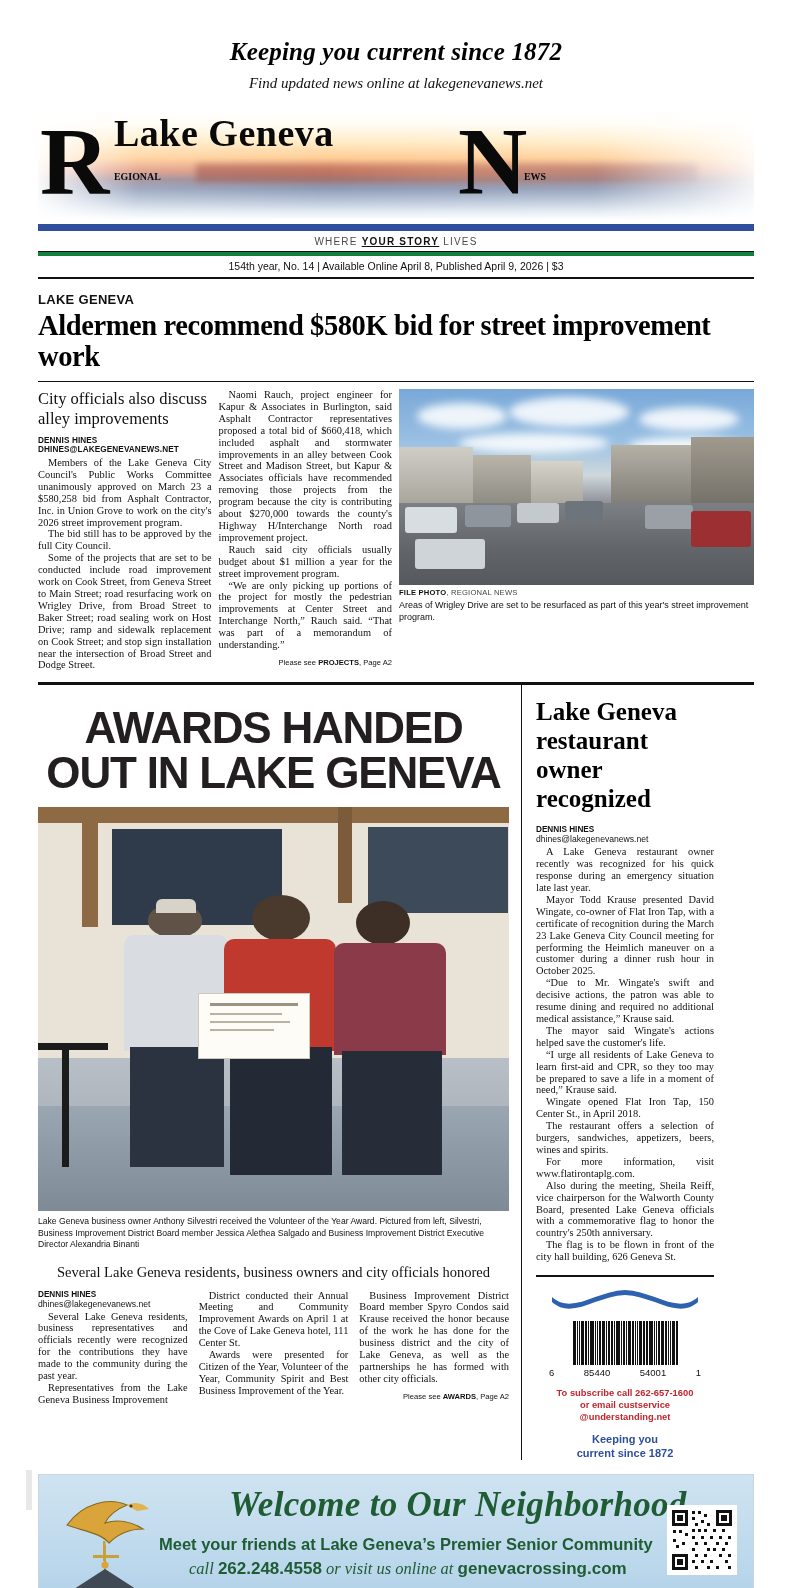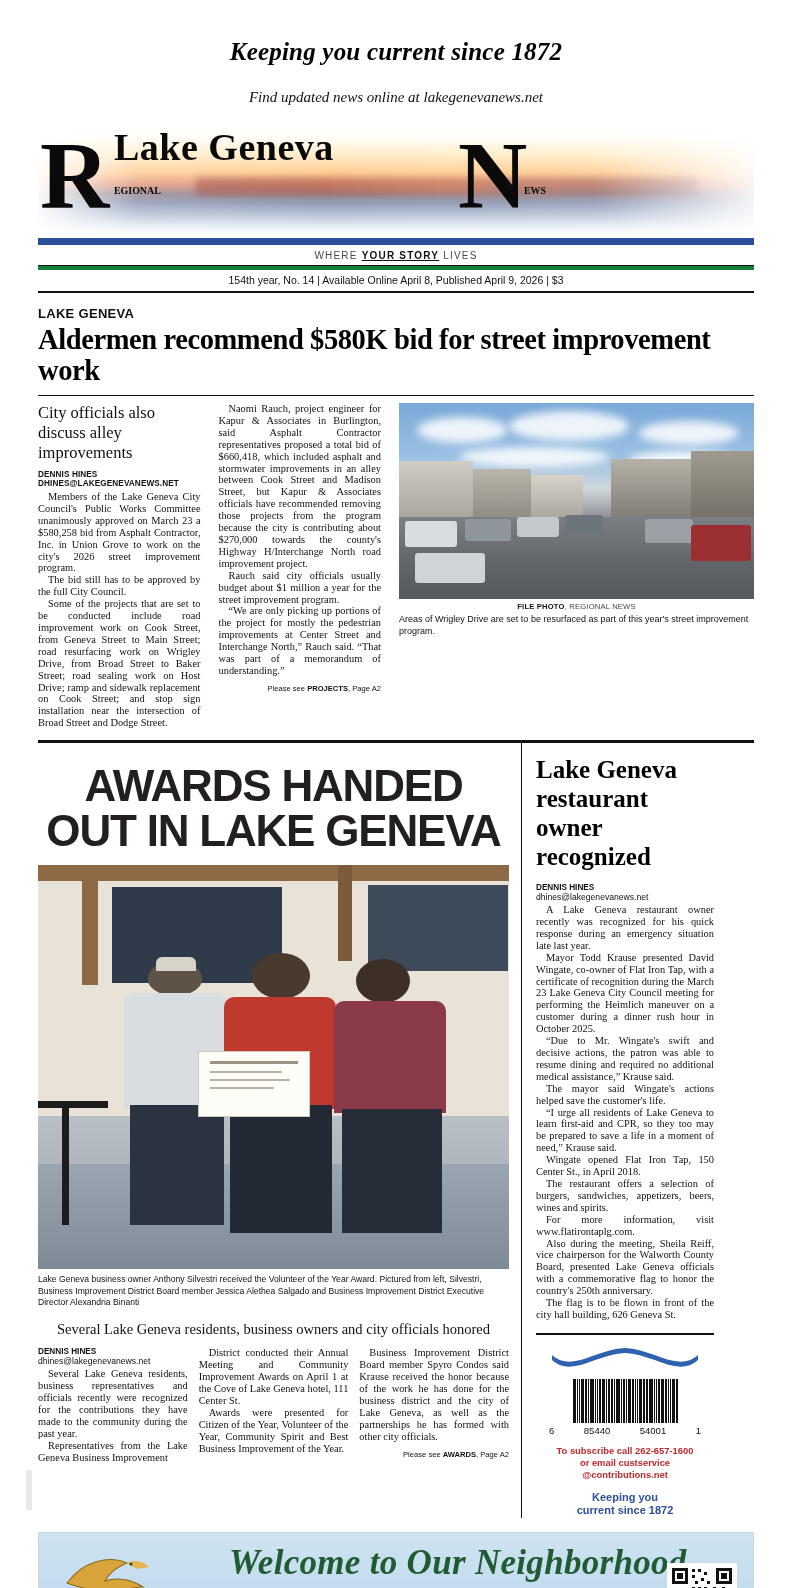--- a/index.html
+++ b/index.html
@@ -16,21 +16,21 @@
 
   
   .promo { text-align: center; padding-top: 38px; }
   .promo-main {
     font-family: "Liberation Serif", serif;
     font-weight: bold; font-style: italic;
     font-size: 25px; letter-spacing: .2px; color: #000;
   }
   .promo-sub {
     font-family: "Liberation Serif", serif;
-    font-style: italic; font-size: 15px; color: #111; margin-top: 23px;
+    font-style: italic; font-size: 15px; color: #111; margin-top: 9px;
   }
 
   
   .masthead {
     position: relative; margin: 16px 38px 0 38px; height: 112px; overflow: hidden;
     background: #ffffff;
   }
   .masthead-photo {
     position: absolute; left: 0; top: 0; right: 0; bottom: 0;
     background:
@@ -102,21 +102,21 @@
   .lead { margin: 13px 38px 0 38px; }
   .kicker {
     font-family: "Liberation Sans", sans-serif; font-weight: bold;
     font-size: 13px; letter-spacing: .3px; color: #111; margin-bottom: 3px;
   }
   .headline-main {
     font-family: "Liberation Serif", serif; font-weight: bold;
     font-size: 28.5px; line-height: 31px; letter-spacing: -.4px; color: #000;
     border-bottom: 1px solid #111; padding-bottom: 9px;
   }
-  .lead-body { display: flex; gap: 18px; margin-top: 7px; }
+  .lead-body { display: flex; gap: 7px; margin-top: 7px; }
   .col { width: 178px; }
   .subhead {
     font-family: "Liberation Serif", serif; font-size: 16.5px;
     line-height: 20px; color: #111; margin-bottom: 7px;
   }
   .byline {
     font-family: "Liberation Sans", sans-serif; font-weight: bold;
     font-size: 8.2px; letter-spacing: .1px; color: #111; margin-bottom: 3px;
   }
   .byline2 {
@@ -146,21 +146,21 @@
   .ph-road {
     position:absolute; left:0; right:0; bottom:0; height:42%;
     background: linear-gradient(to bottom, #7c7f84, #62656a 55%, #55585c);
   }
   .ph-bldg {
     position:absolute; background: linear-gradient(to bottom,#cfcdc6,#a8a59c);
   }
   .ph-car { position:absolute; border-radius: 3px; }
   .photo-credit {
     font-family: "Liberation Sans", sans-serif; font-size: 7.6px;
-    text-align: center; color: #444; margin-top: 3px; letter-spacing: .2px;
+    text-align: left; color: #444; margin-top: 3px; letter-spacing: .2px;
   }
   .photo-credit b { color: #111; }
   .photo-caption {
     font-family: "Liberation Sans", sans-serif; font-size: 9px; line-height: 11.6px;
     color: #111; margin-top: 3px;
   }
   .rule-thick { margin: 11px 38px 0; border-top: 3px solid #111; }
 
   
   .mid { display: flex; margin: 0 38px; }
@@ -446,21 +446,21 @@
         </div>
         <div class="barcode-digits">
           <span>6</span>
           <span>85440</span>
           <span>54001</span>
           <span>1</span>
         </div>
         <div class="subscribe">
           <div>To subscribe call 262-657-1600</div>
           <div>or email custservice</div>
-          <div>@contributions.net</div>
+          <div>@understanding.net</div>
         </div>
         <div class="keeping">
           <div>Keeping you</div>
           <div>current since 1872</div>
         </div>
       </div>
     </div>
   </div>
 
   <div class="ad">

